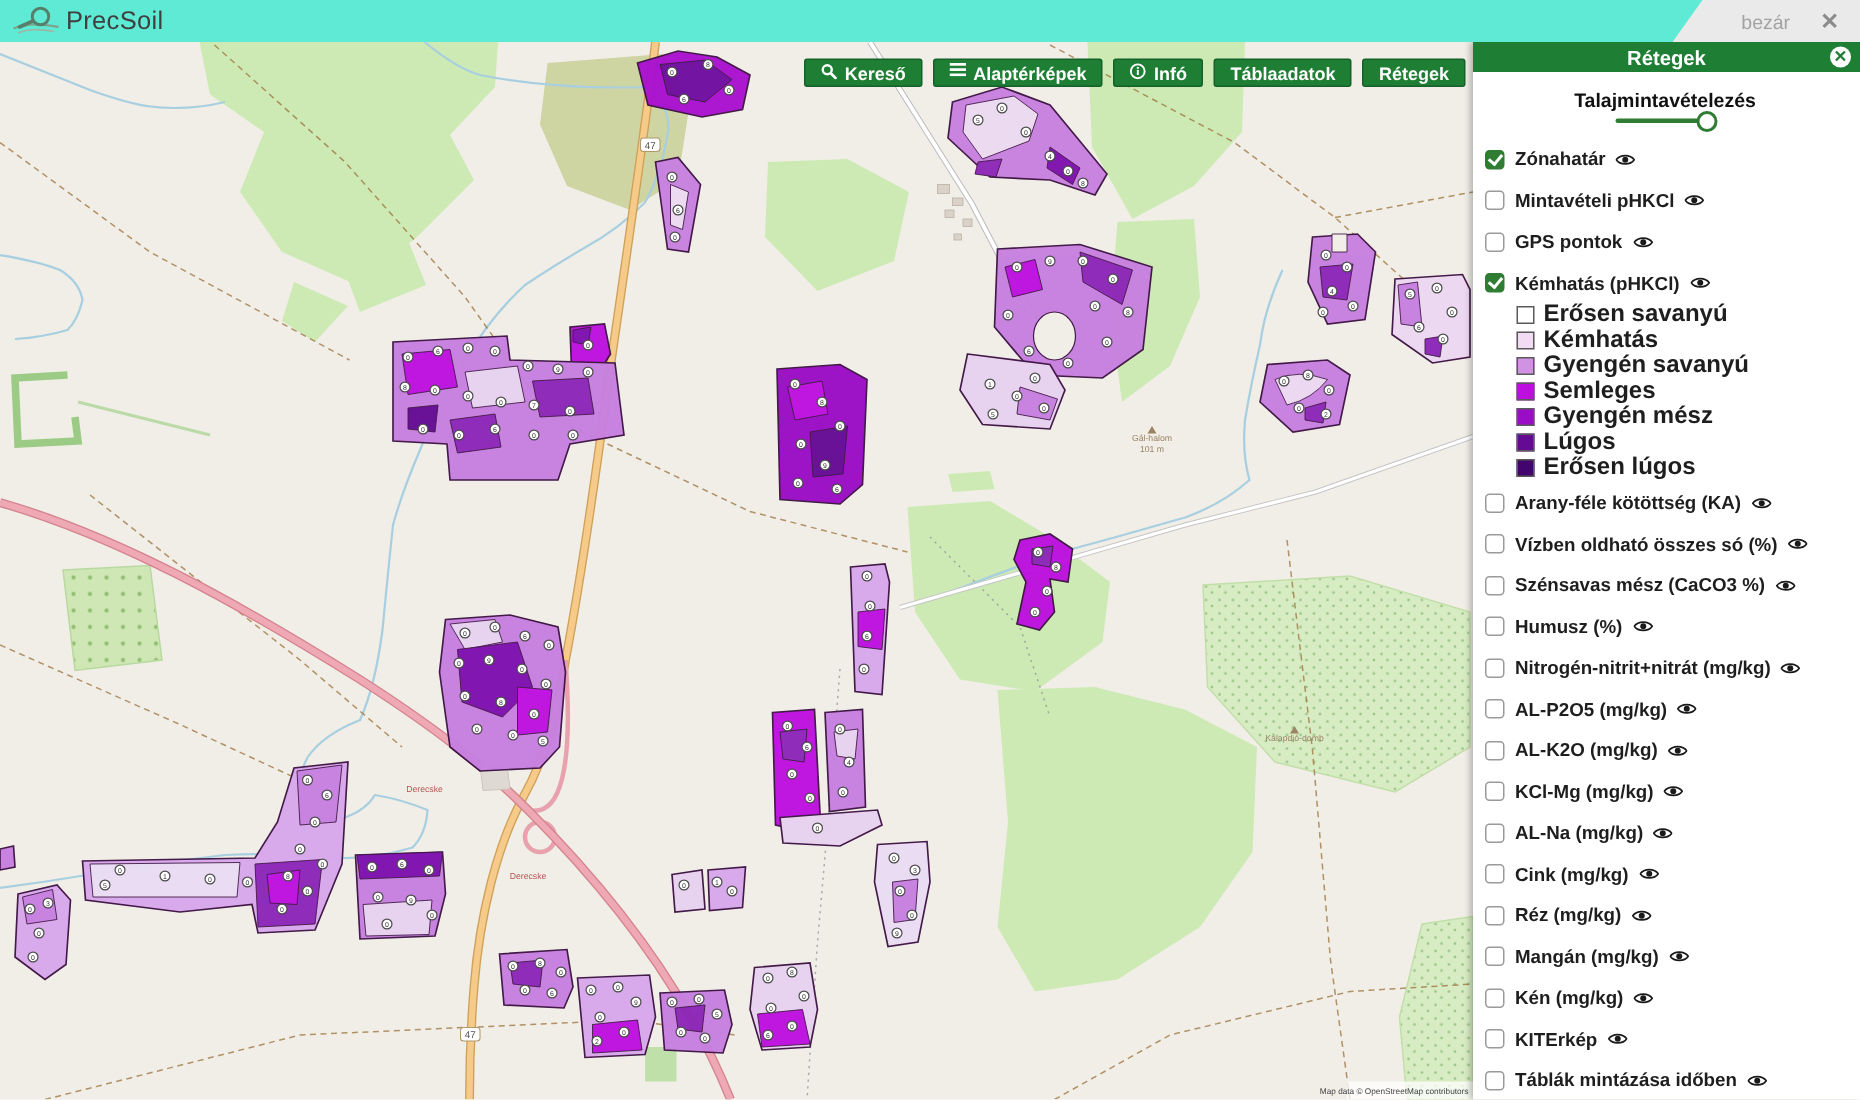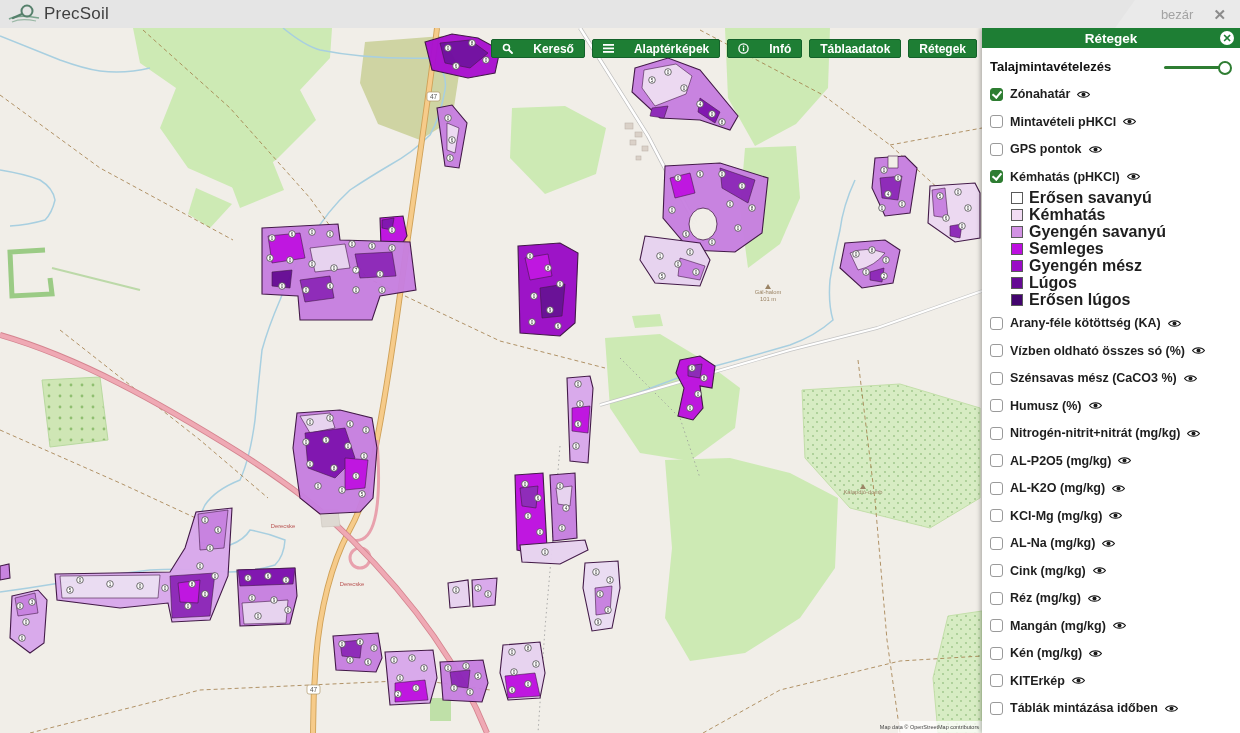--- a/index.html
+++ b/index.html
@@ -1,42 +1,42 @@
 <!DOCTYPE html>
 <html><head>
 <meta charset="utf-8">
 <style>
   html,body{margin:0;padding:0;}
   body{width:1240px;height:733px;overflow:hidden;position:relative;
        font-family:"Liberation Sans",sans-serif;background:#fff;}
   
-  #app-header{position:absolute;left:0;top:0;width:1240px;height:28px;background:#e5e5e5;z-index:30;}
+  #app-header{position:absolute;left:0;top:0;width:1240px;height:28px;background:#5eead4;z-index:30;}
   #logo{position:absolute;left:8px;top:3px;}
   #app-title{position:absolute;left:44px;top:4px;font-size:17px;color:#3f3f3f;letter-spacing:.2px;}
   #close-area{position:absolute;right:0;top:0;height:28px;width:125px;background:#eaeaea;
       clip-path:polygon(20px 0,100% 0,100% 100%,0 100%);display:flex;align-items:center;
       justify-content:flex-end;gap:20px;padding-right:14px;box-sizing:border-box;cursor:pointer;}
   #close-area .txt{color:#a3a3a3;font-size:13px;}
   #close-area .x{color:#8c8c8c;font-size:15px;font-weight:bold;line-height:1;}
   
   #map{position:absolute;left:0;top:28px;width:982px;height:705px;background:#f1eee8;}
   #toolbar{position:absolute;top:11px;right:5px;display:flex;gap:7px;z-index:20;}
-  .tbtn{display:flex;align-items:center;gap:20px;background:#1e7e34;border:1px solid #14612a;
+  .tbtn{display:flex;align-items:flex-start;gap:5px;background:#1e7e34;border:1px solid #14612a;
         color:#fff;font-size:12px;font-weight:bold;padding:2px 10px;height:19px;box-sizing:border-box;
         border-radius:2px;cursor:pointer;white-space:nowrap;}
   
   #panel{position:absolute;left:982px;top:28px;width:258px;height:705px;background:#fff;
          box-shadow:-2px 0 4px rgba(0,0,0,.25);z-index:25;box-sizing:border-box;}
   #panel-header{height:20px;background:#1e7e34;display:flex;align-items:center;position:relative;}
   #panel-title{flex:1;text-align:center;color:#fff;font-size:13.5px;font-weight:bold;}
   #panel-close{position:absolute;right:6px;top:3px;width:14px;height:14px;border-radius:50%;
          background:#fff;color:#1e7e34;font-size:11px;font-weight:bold;line-height:14px;
          text-align:center;cursor:pointer;}
   #panel-body{padding:11px 10px 0 8px;}
-  #group-row{display:flex;align-items:center;justify-content:space-between;margin-bottom:13px;}
+  #group-row{display:flex;align-items:center;justify-content:space-between;margin-bottom:13px;flex-direction:column;}
   #group-title{font-size:13px;font-weight:bold;color:#111;}
   #opacity-slider{position:relative;width:66px;height:12px;cursor:pointer;}
   #opacity-slider .line{position:absolute;left:0;top:5px;width:100%;height:3px;background:#2e7d32;border-radius:2px;}
   #opacity-slider .handle{position:absolute;right:-2px;top:0;width:10px;height:10px;border-radius:50%;
         background:#fff;border:2px solid #2e7d32;box-sizing:content-box;}
   .layer-row{display:flex;align-items:center;gap:7px;margin-bottom:13.5px;height:14px;}
   .cbox{width:13px;height:13px;border:1.5px solid #9a9a9a;border-radius:3px;background:#fff;
         box-sizing:border-box;flex:0 0 auto;cursor:pointer;}
   .cbox.checked{background:#2e7d32;border-color:#2e7d32;position:relative;}
   .cbox.checked::after{content:"";position:absolute;left:3px;top:0px;width:4px;height:7px;

